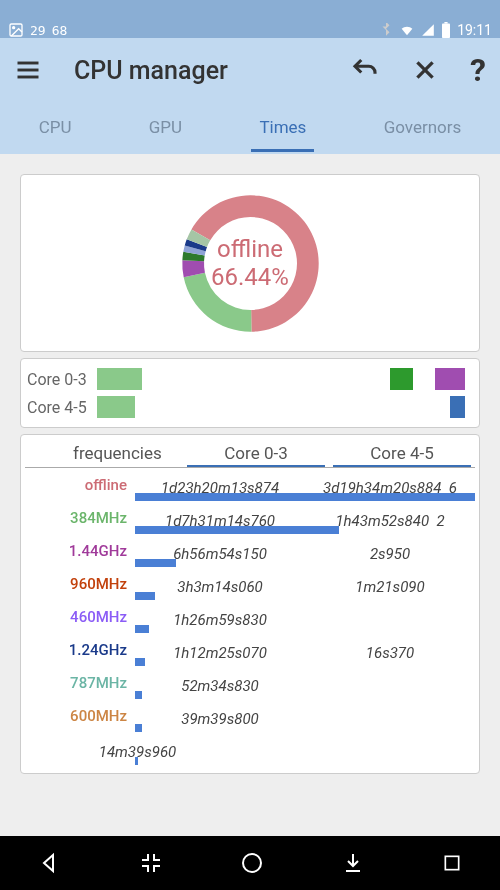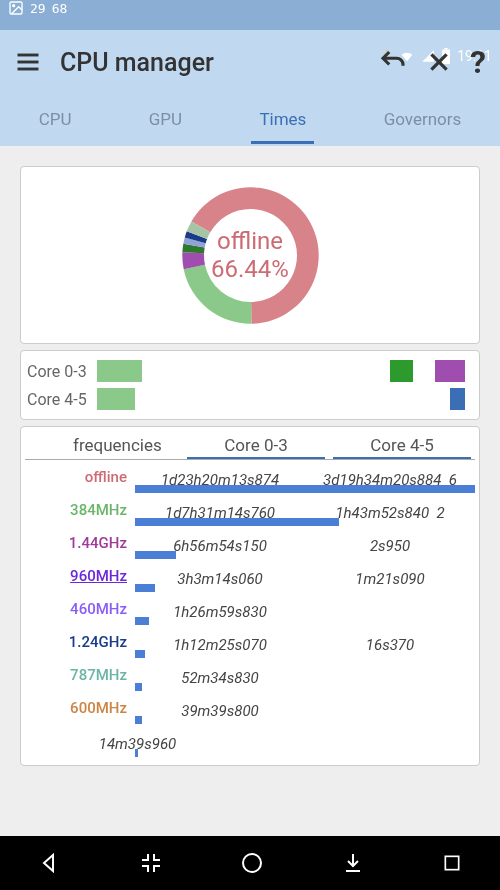--- a/index.html
+++ b/index.html
@@ -1,22 +1,22 @@
 <!DOCTYPE html>
 <html><head>
 <meta charset="utf-8">
 <style>
 * { margin: 0; padding: 0; box-sizing: border-box; font-family: Roboto, Arial, sans-serif; }
 body { width: 500px; height: 890px; background: #000; overflow: hidden; }
 
-.status-bar { height: 30px; background: #8aaed4; color: #fff; display: flex; align-items: flex-start; padding: 0 8px; font-size: 14px; flex-direction: column; }
+.status-bar { height: 38px; background: #8aaed4; color: #fff; display: flex; align-items: flex-end; padding: 0 8px; font-size: 14px; }
 .status-left { display: flex; gap: 6px; align-items: center; }
 .status-right { margin-left: auto; display: flex; gap: 6px; align-items: center; margin-top: 32px; }
 
-.app-bar { height: 64px; background: #c1d9f0; display: flex; align-items: center; padding: 0 14px; gap: 18px; }
+.app-bar { height: 64px; background: #c1d9f0; display: flex; align-items: center; padding: 0 14px; gap: 32px; }
 .app-title { font-size: 25px; font-weight: 500; color: #333; flex: 1; }
 .app-bar .icon { color: #333; }
 
 .tabs { height: 52px; background: #c1d9f0; display: flex; justify-content: space-around; align-items: center; }
 .tab { font-size: 17px; color: #7a8fa5; padding: 12px 8px; border-bottom: 3px solid transparent; }
 .tab.active { color: #3a6fb5; border-bottom-color: #3a6fb5; }
 
 .content { background: #eee; padding: 20px; height: 690px; overflow: hidden; }
 .panel { background: #fff; border: 1px solid #ccc; border-radius: 4px; margin-bottom: 6px; padding: 6px; }
 
@@ -173,21 +173,21 @@
           <div class="freq-val" style="white-space: pre;">1h43m52s840  2</div>
           <div class="freq-bar" style="width: 204px;"></div>
         </div>
         <div class="freq-row">
           <div class="freq-name" style="color: rgb(160, 58, 154);">1.44GHz</div>
           <div class="freq-val">6h56m54s150</div>
           <div class="freq-val" style="white-space: pre;">2s950</div>
           <div class="freq-bar" style="width: 40.8px;"></div>
         </div>
         <div class="freq-row">
-          <div class="freq-name" style="color: #6d28d9; text-decoration: underline;">960MHz</div>
+          <div class="freq-name" style="color: #c2410c;">960MHz</div>
           <div class="freq-val">3h3m14s060</div>
           <div class="freq-val" style="white-space: pre;">1m21s090</div>
           <div class="freq-bar" style="width: 20.4px;"></div>
         </div>
         <div class="freq-row">
           <div class="freq-name" style="color: #8b5cf6;">460MHz</div>
           <div class="freq-val">1h26m59s830</div>
           <div class="freq-val" style="white-space: pre;"></div>
           <div class="freq-bar" style="width: 13.6px;"></div>
         </div>

